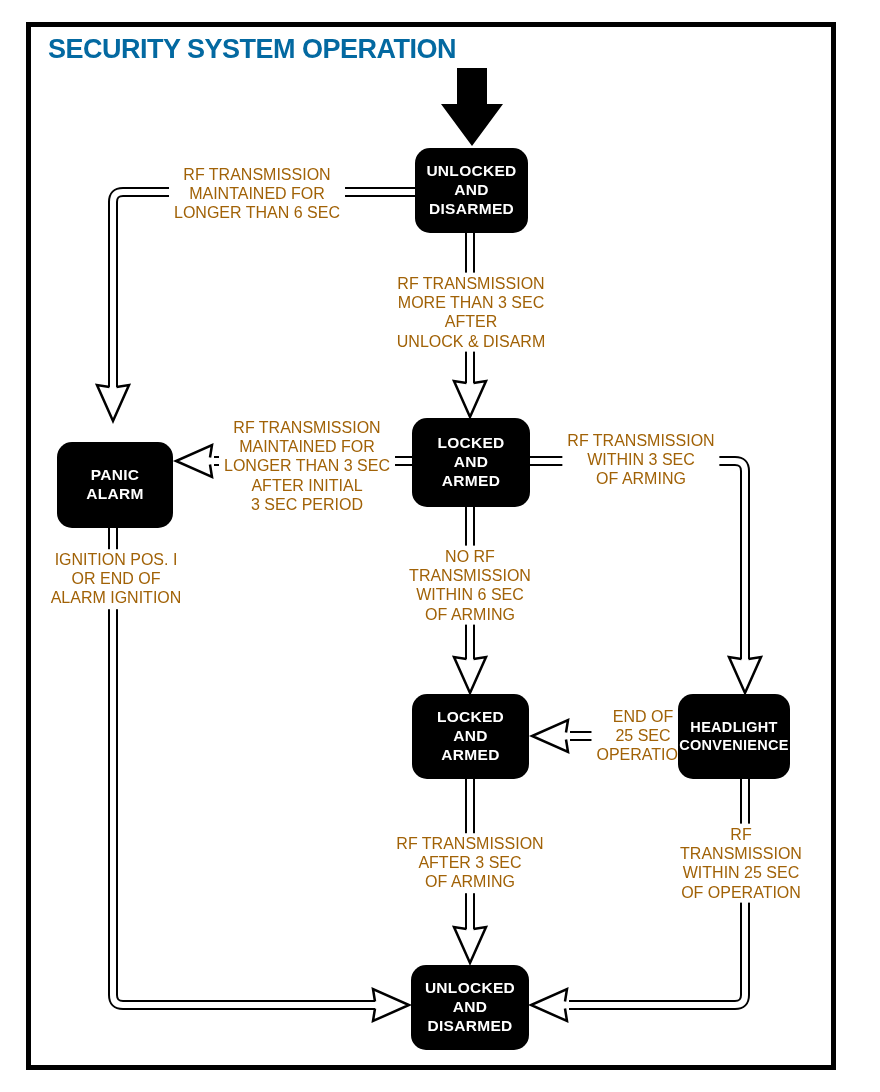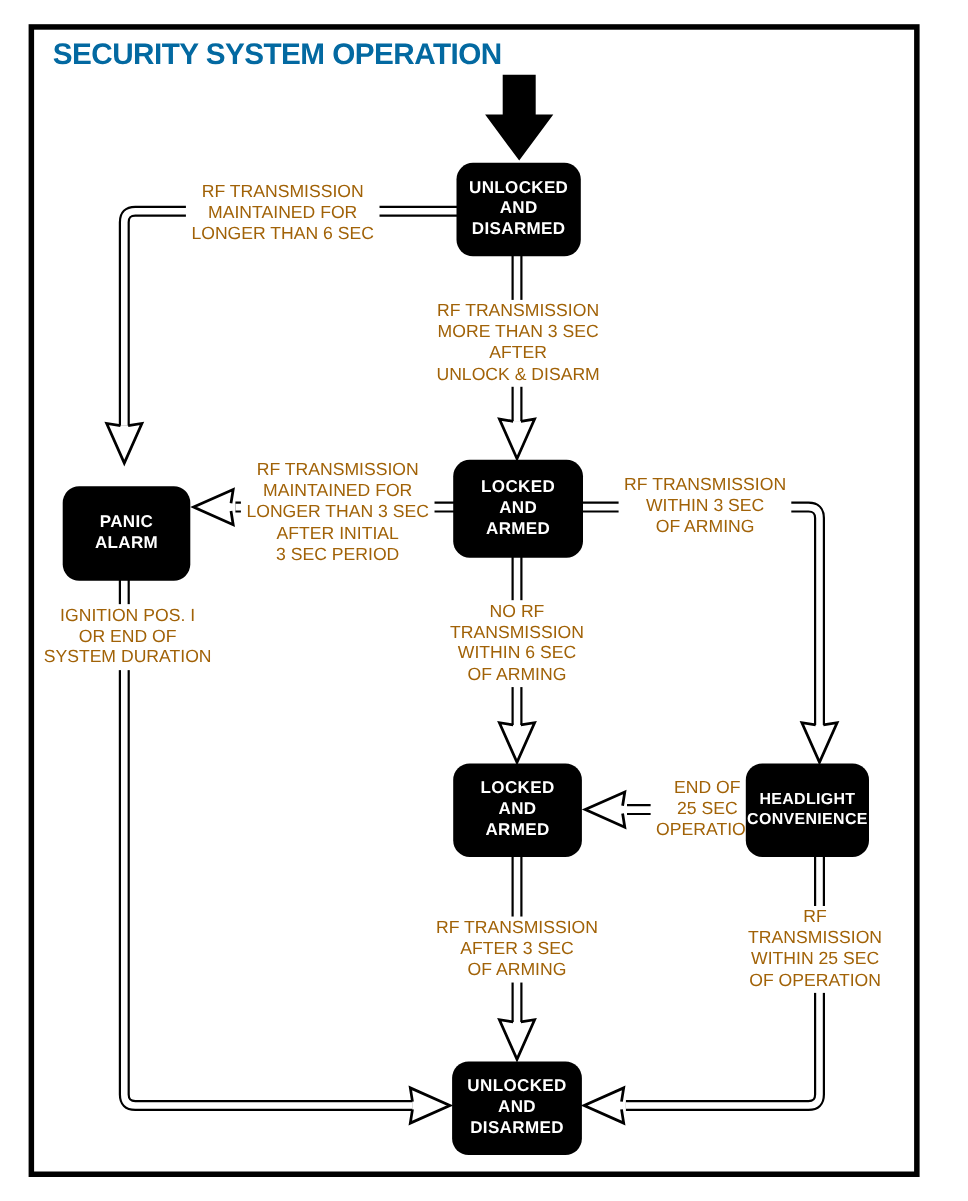--- a/index.html
+++ b/index.html
@@ -106,21 +106,21 @@
 3 SEC PERIOD</div>
   <div class="edge-label" style="left:641px;top:460px;">RF TRANSMISSION
 WITHIN 3 SEC
 OF ARMING</div>
   <div class="edge-label" style="left:470px;top:585px;">NO RF
 TRANSMISSION
 WITHIN 6 SEC
 OF ARMING</div>
   <div class="edge-label" style="left:116px;top:579px;">IGNITION POS. I
 OR END OF
-SYSTEM DURATION</div>
+ALARM IGNITION</div>
   <div class="edge-label" style="left:643px;top:736px;">END OF
 25 SEC
 OPERATION</div>
   <div class="edge-label" style="left:470px;top:863px;">RF TRANSMISSION
 AFTER 3 SEC
 OF ARMING</div>
   <div class="edge-label" style="left:741px;top:863px;">RF TRANSMISSION
 WITHIN 25 SEC
 OF OPERATION</div>
 

